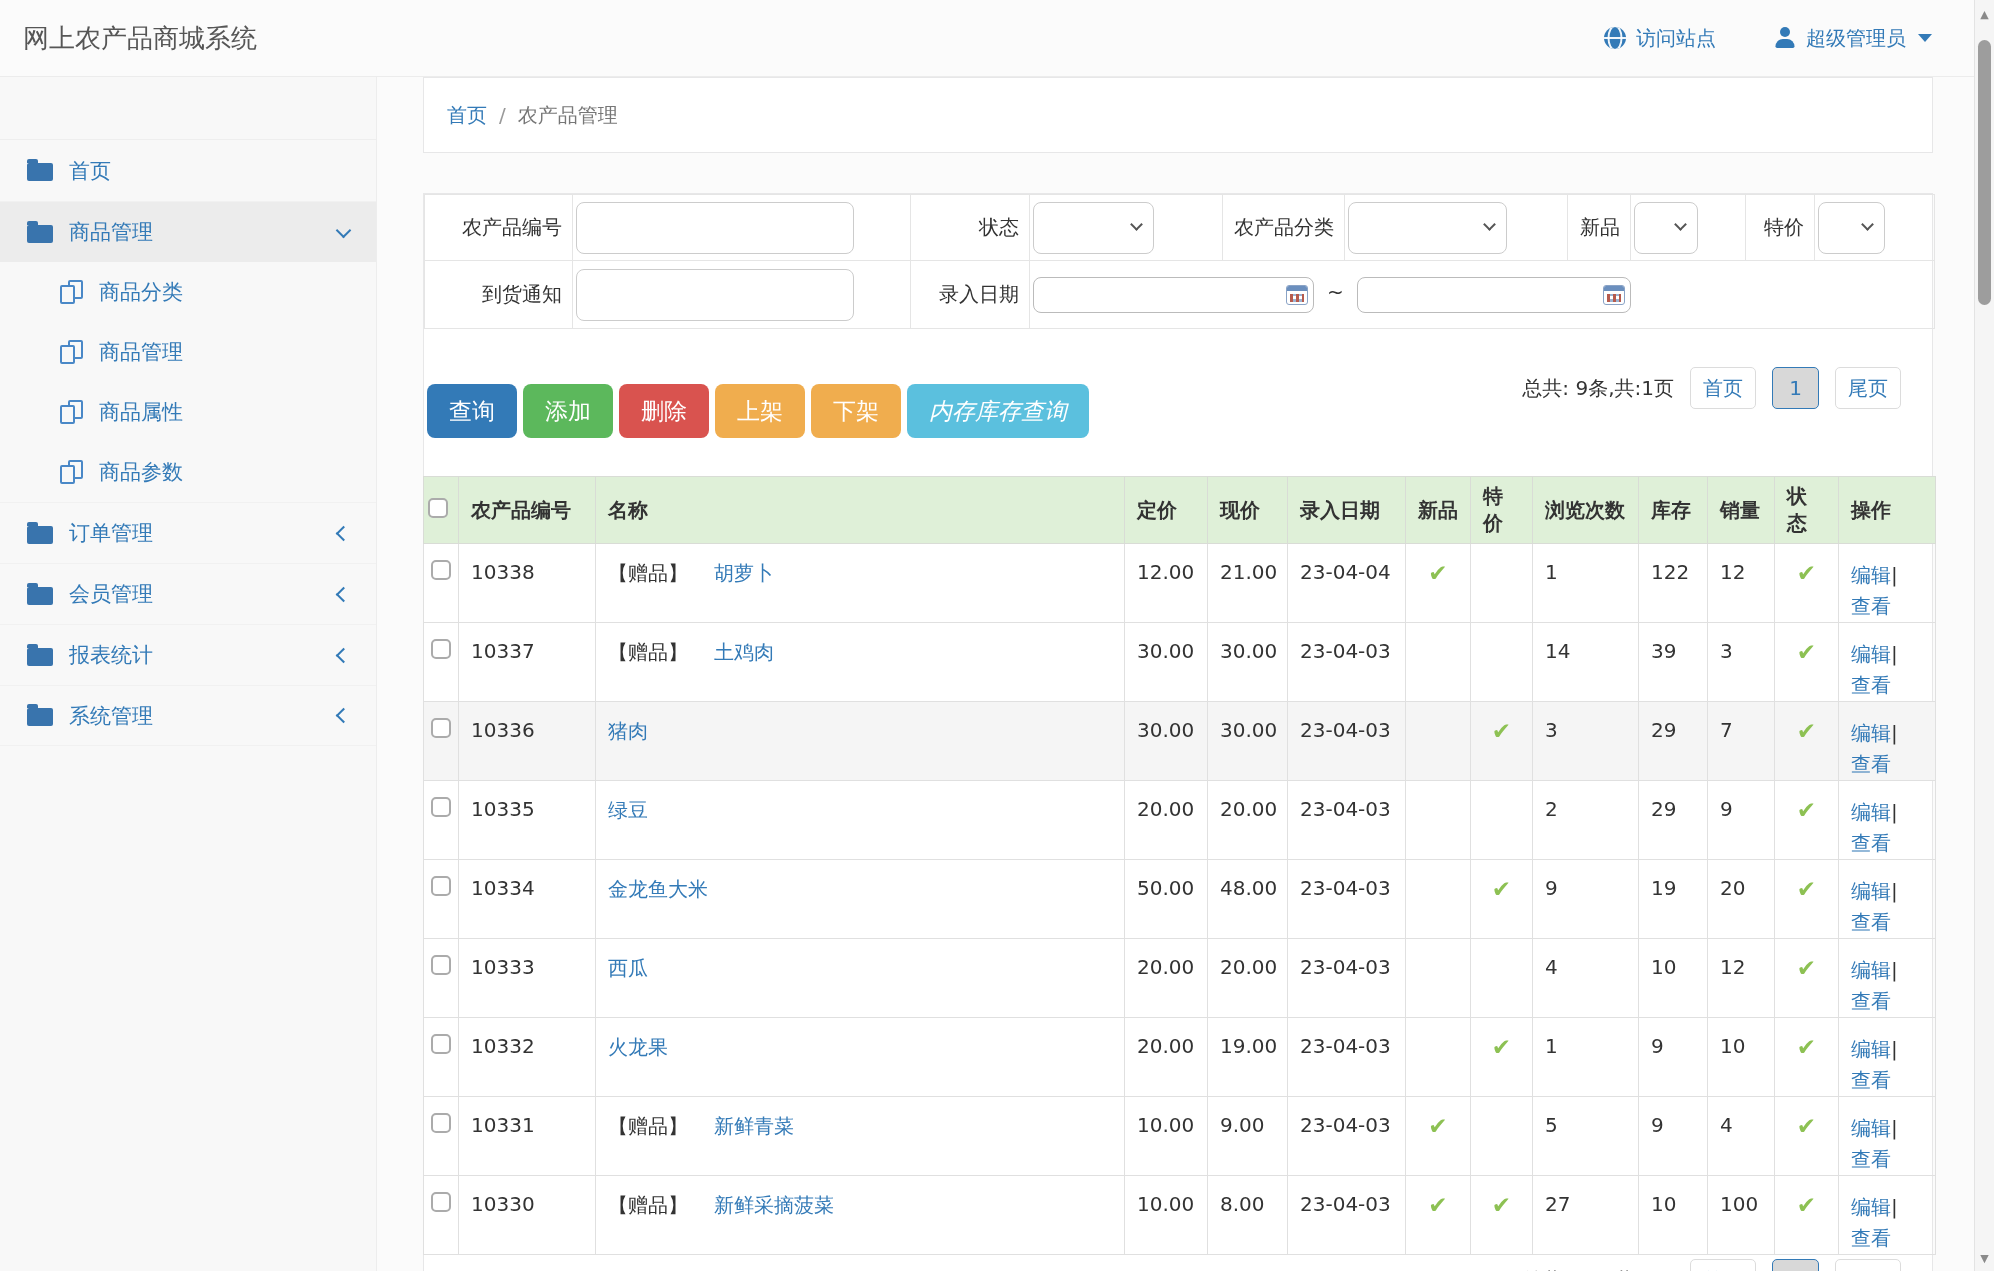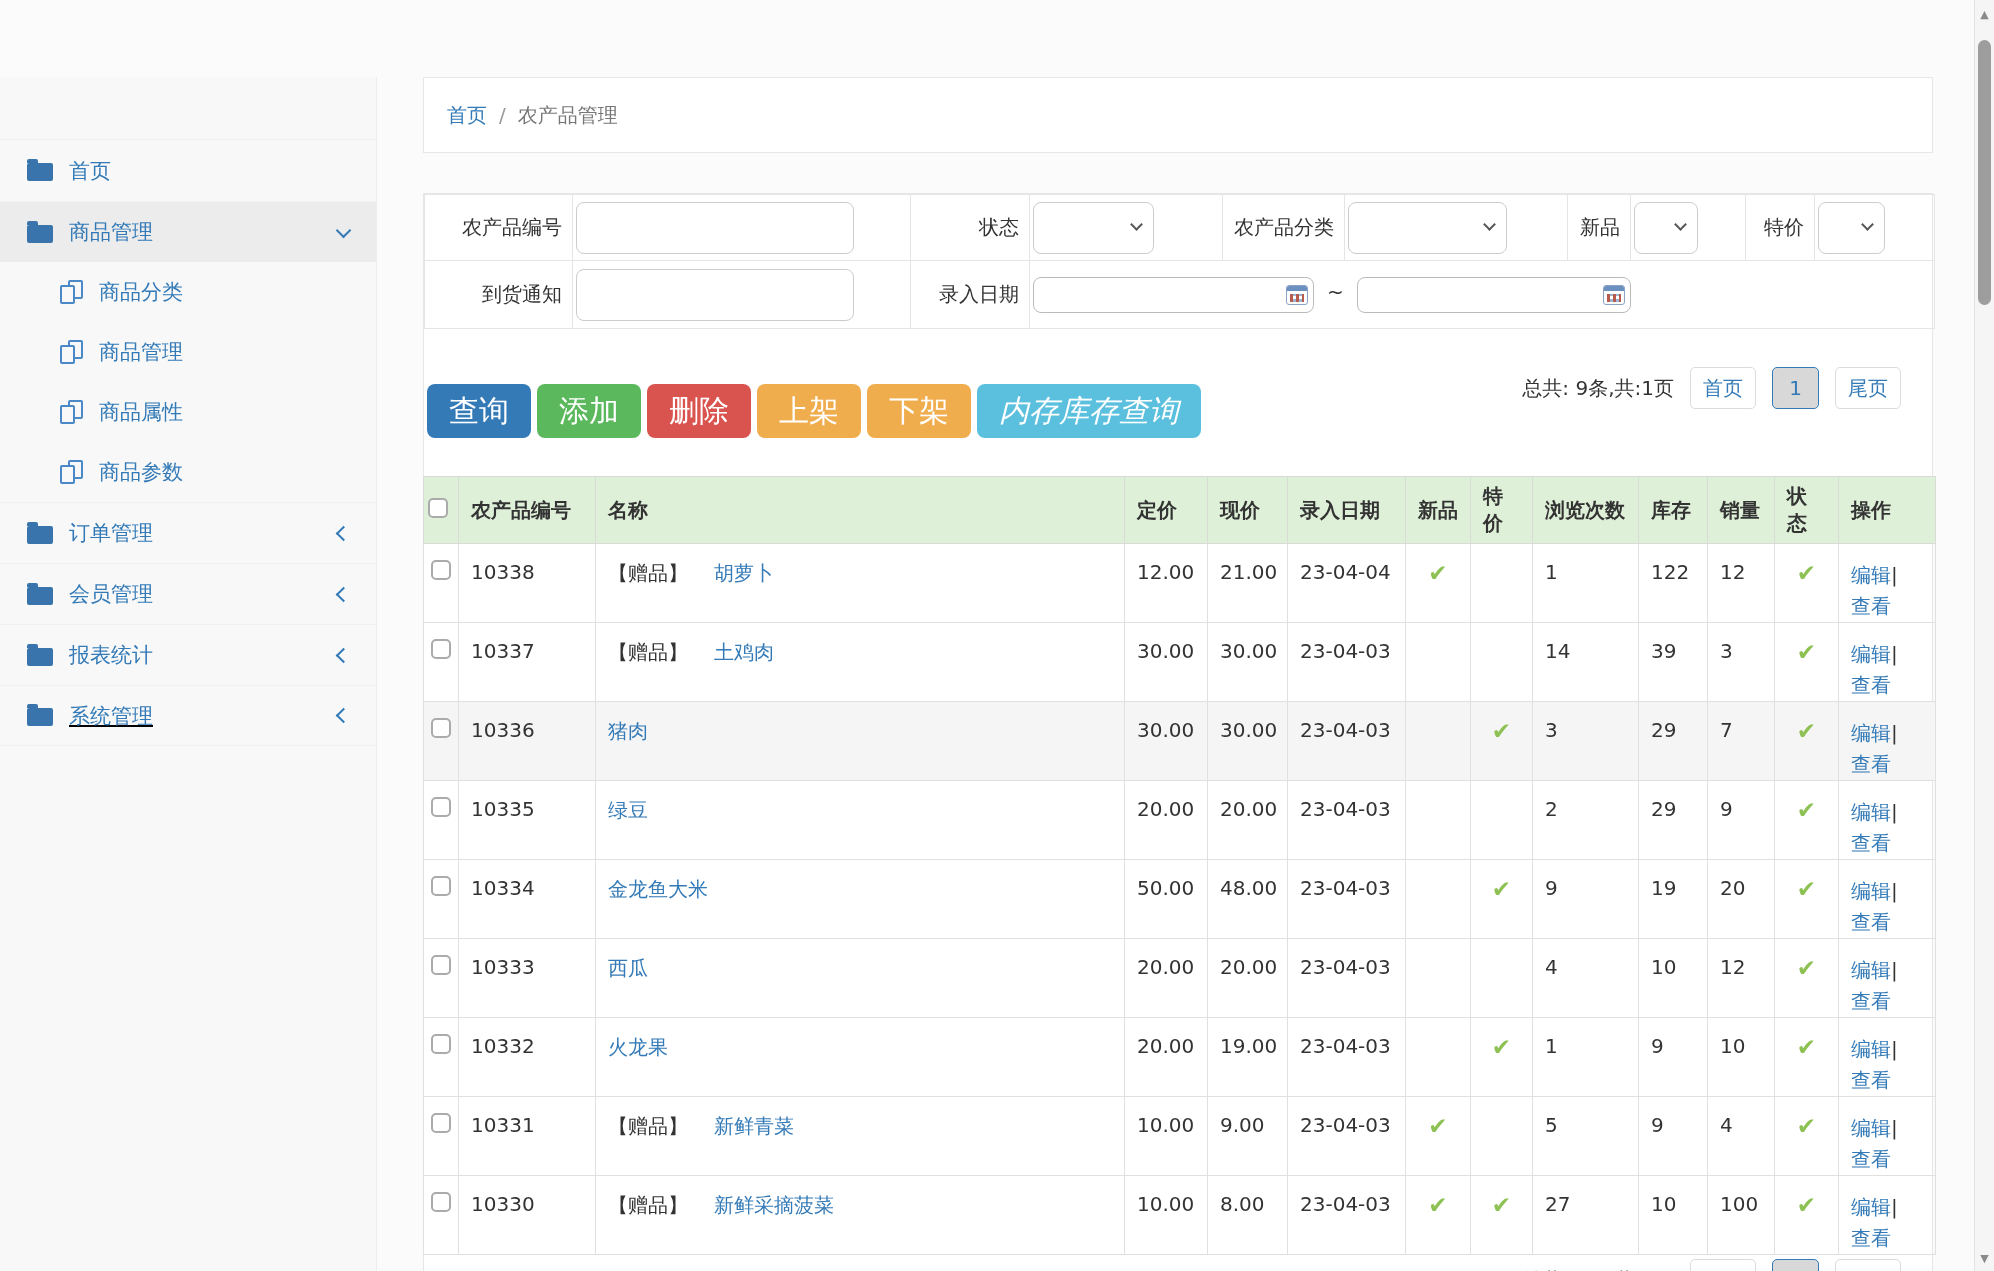--- a/index.html
+++ b/index.html
@@ -18,21 +18,21 @@
   .user-icon::before { content:""; position:absolute; top:0; left:50%; transform:translateX(-50%); width:10px; height:10px; border-radius:50%; background:#337ab7; }
   .user-icon::after { content:""; position:absolute; bottom:1px; left:50%; transform:translateX(-50%); width:19px; height:9px; border-radius:9px 9px 2px 2px; background:#337ab7; }
   .caret-down { width:0; height:0; border-left:7px solid transparent; border-right:7px solid transparent; border-top:8px solid #337ab7; margin-left:2px; }
 
   
   .sidebar { position:absolute; left:0; top:77px; width:377px; height:1194px; background:#f8f8f8; border-right:1px solid #ededed; }
   .sidebar-top { height:63px; border-bottom:1px solid #eeeeee; }
   .side-item { height:61px; display:flex; align-items:center; padding:0 27px; cursor:pointer; border-top:1px solid #f1f1f1; position:relative; }
   .side-item:first-child { border-top:none; }
   .side-item.active { background:#ececec; }
-  .side-nav > .side-item:last-child { border-bottom:1px solid #f1f1f1;text-decoration:underline; }
+  .side-nav > .side-item:last-child { border-bottom:1px solid #f1f1f1; }
   .side-sub { height:60px; display:flex; align-items:center; padding:0 27px 0 60px; cursor:pointer; }
   .side-label { color:#337ab7; font-size:21px; margin-left:16px; flex:1; }
   .folder-icon { width:26px; height:18px; background:#3974ad; border-radius:2px; position:relative; margin-top:3px; flex:0 0 auto; }
   .folder-icon::before { content:""; position:absolute; top:-4px; left:0; width:11px; height:4px; background:#3974ad; border-radius:2px 2px 0 0; }
   .doc-icon { width:23px; height:24px; position:relative; flex:0 0 auto; }
   .doc-icon::before { content:""; position:absolute; left:8px; top:0; width:11px; height:15px; border:2px solid #4a88c7; border-radius:2px; }
   .doc-icon::after { content:""; position:absolute; left:0; top:5px; width:11px; height:15px; border:2px solid #4a88c7; border-radius:2px; background:#f8f8f8; }
   .chev { width:11px; height:11px; border-right:2px solid #337ab7; border-bottom:2px solid #337ab7; flex:0 0 auto; }
   .chev.down { transform:rotate(45deg); margin-top:-4px; }
   .chev.left { transform:rotate(135deg); }
@@ -60,21 +60,21 @@
   .date-input { height:36px; border:1px solid #bbb; border-radius:8px; background:#fff; outline:none; font-size:18px; padding:0 32px 0 8px; }
   .cal-icon { position:absolute; right:6px; top:50%; transform:translateY(-50%); width:22px; height:20px; border:1px solid #8aa3c6; border-radius:3px; background:#fff; overflow:hidden; cursor:pointer; }
   .cal-icon::before { content:""; position:absolute; top:0; left:0; right:0; height:5px; background:#6b8fbe; }
   .cal-icon::after { content:""; position:absolute; top:8px; left:3px; right:3px; bottom:2px;
       background:repeating-linear-gradient(90deg,#b65b4e 0 3px,transparent 3px 6px),
                  repeating-linear-gradient(0deg,#9db4d2 0 3px,transparent 3px 6px); }
   .range-sep { font-size:20px; color:#333; margin:0 8px; }
 
   
   .toolbar { display:flex; align-items:center; padding:9px 31px 0 3px; }
-  .btn { height:54px; border:none; border-radius:8px; color:#fff; font-size:30px; padding:0 22px; margin-right:6px; cursor:pointer; }
+  .btn { height:54px; border:none; border-radius:8px; color:#fff; font-size:23px; padding:0 22px; margin-right:6px; cursor:pointer; }
   .btn.primary { background:#337ab7; }
   .btn.success { background:#5cb85c; }
   .btn.danger  { background:#d9534f; }
   .btn.warning { background:#f0ad4e;margin-top:46px; }
   .btn.info    { background:#5bc0de;font-style:italic; }
   .pager { margin-left:auto; display:flex; align-items:center; gap:16px; }
   .pager-text { font-size:20px; color:#333; }
   .pager-btn { height:42px; min-width:64px; border:1px solid #dcdcdc; border-radius:5px; background:#fff; color:#337ab7; font-size:20px; display:flex; align-items:center; justify-content:center; padding:0 12px; cursor:pointer; }
   .pager-btn.active { background:#d8d8d8; border-color:#337ab7; min-width:47px; }
 
@@ -99,20 +99,34 @@
   .sb-arrow { position:absolute; left:0; width:100%; text-align:center; color:#8a8a8a; font-size:11px; }
   .sb-up { top:8px; }
   .sb-down { bottom:6px; }
   .sb-thumb { position:absolute; left:3px; width:13px; top:40px; height:265px; background:#9d9d9d; border-radius:7px; }
 </style>
 </head>
 <body>
 
 <div class="page">
 
+  <div class="header">
+    <div class="header-title">网上农产品商城系统</div>
+    <div class="header-right">
+      <div class="hlink">
+        <span class="globe-icon"></span>
+        <span>访问站点</span>
+      </div>
+      <div class="hlink">
+        <span class="user-icon"></span>
+        <span>超级管理员</span>
+        <span class="caret-down"></span>
+      </div>
+    </div>
+  </div>
 
   <div class="sidebar">
     <div class="sidebar-top"></div>
     <div class="side-nav">
         <div class="side-item">
           <span class="folder-icon"></span>
           <span class="side-label">首页</span>
         </div>
         <div class="side-item active">
           <span class="folder-icon"></span>

